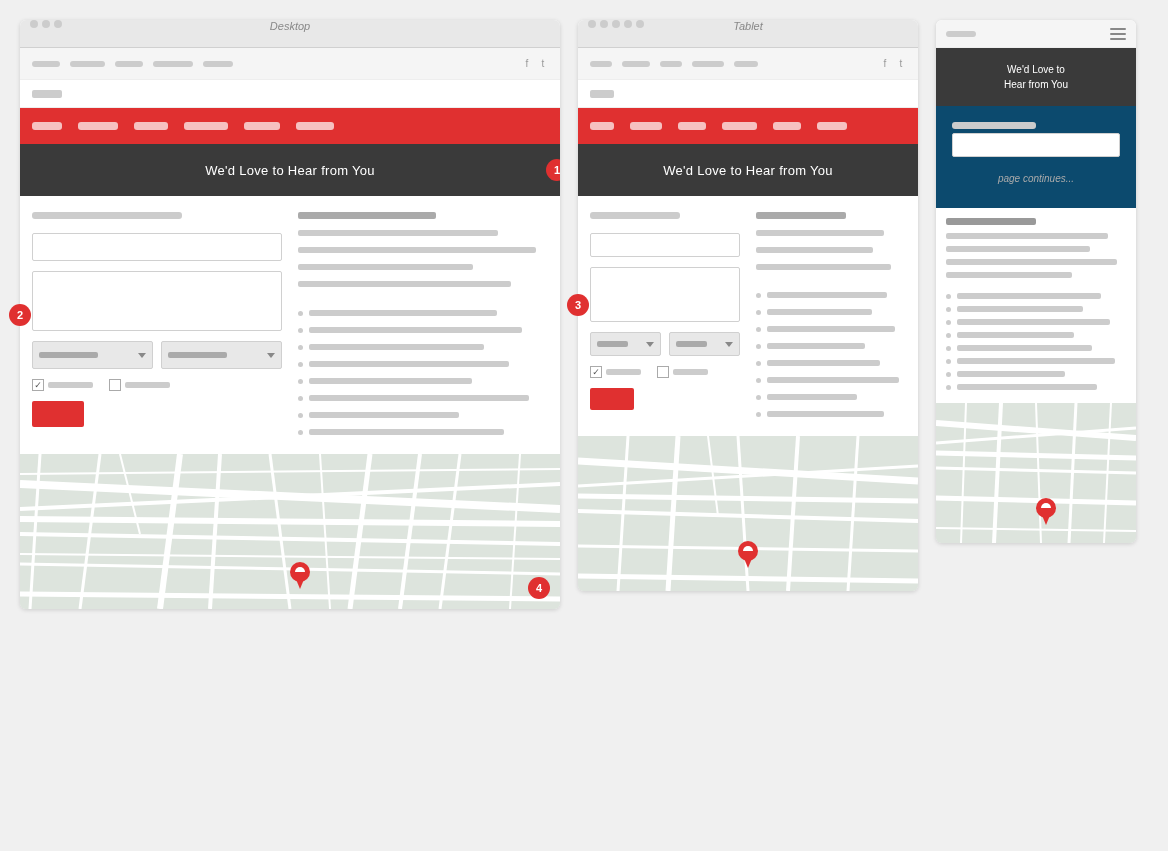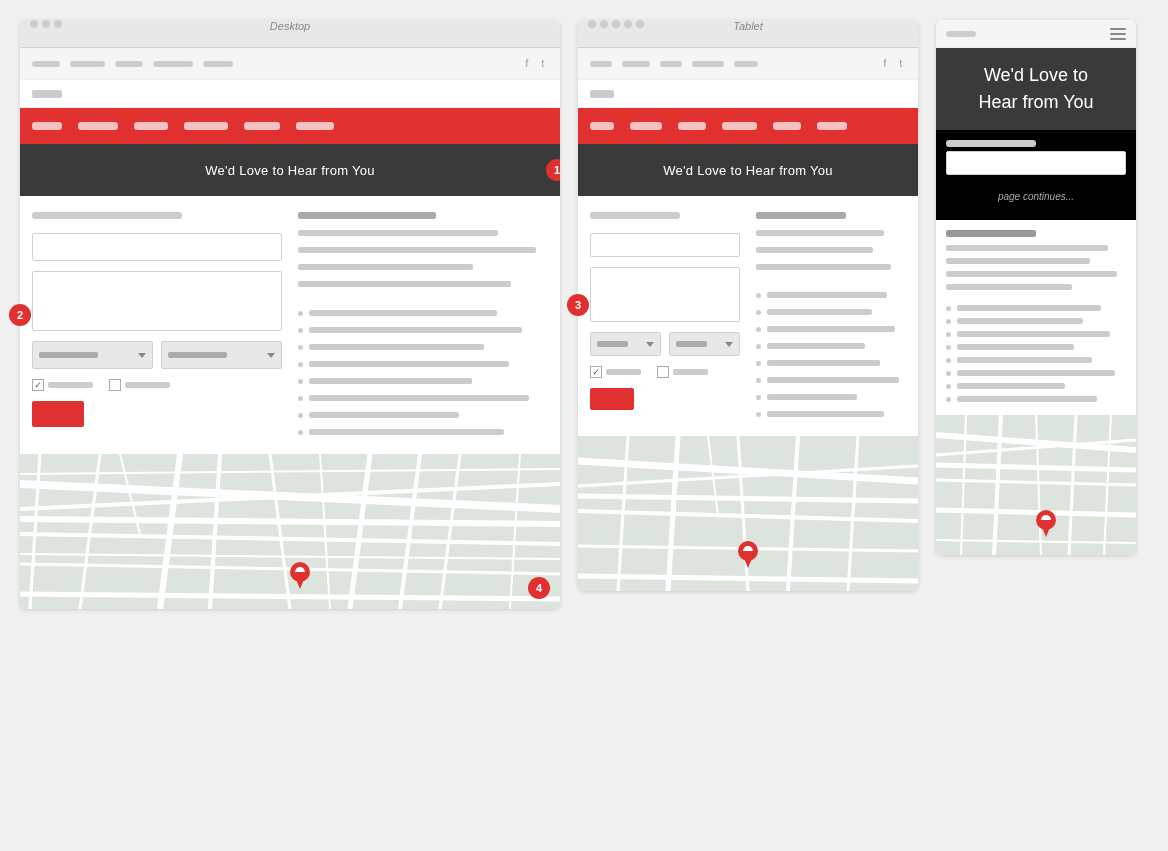--- a/index.html
+++ b/index.html
@@ -359,29 +359,29 @@
     .phone-hero {
       background: #3a3a3a;
       padding: 14px 12px;
       display: flex;
       align-items: center;
       justify-content: center;
     }
 
     .phone-hero-title {
       color: #fff;
-      font-size: 18px;
+      font-size: 10px;
       font-weight: normal;
       text-align: center;
       line-height: 1.5;
     }
 
     .phone-content {
-      background: #000000;
-      padding: 10px;
+      background: #0c4a6e;
+      padding: 16px;
     }
 
     .phone-input {
       height: 24px;
       border: 1px solid #d0d0d0;
       border-radius: 2px;
       background: #fff;
       width: 100%;
       margin-bottom: 8px;
     }

